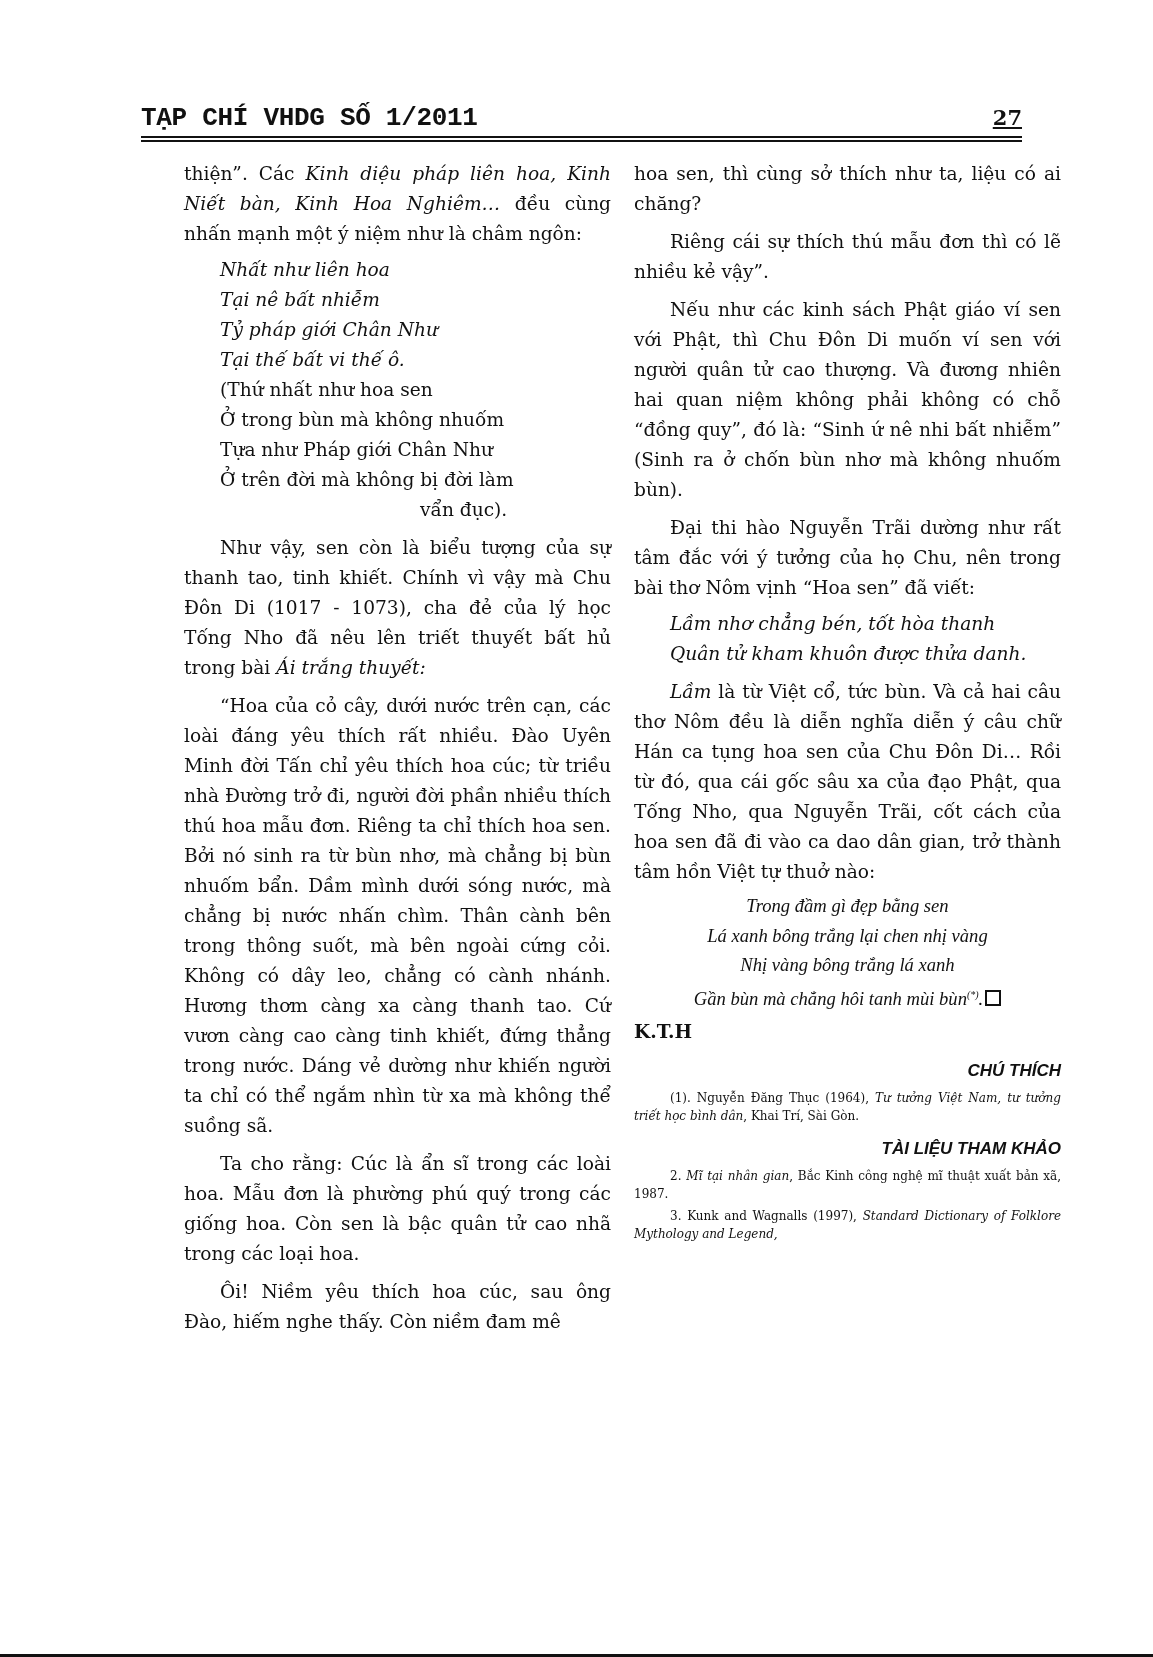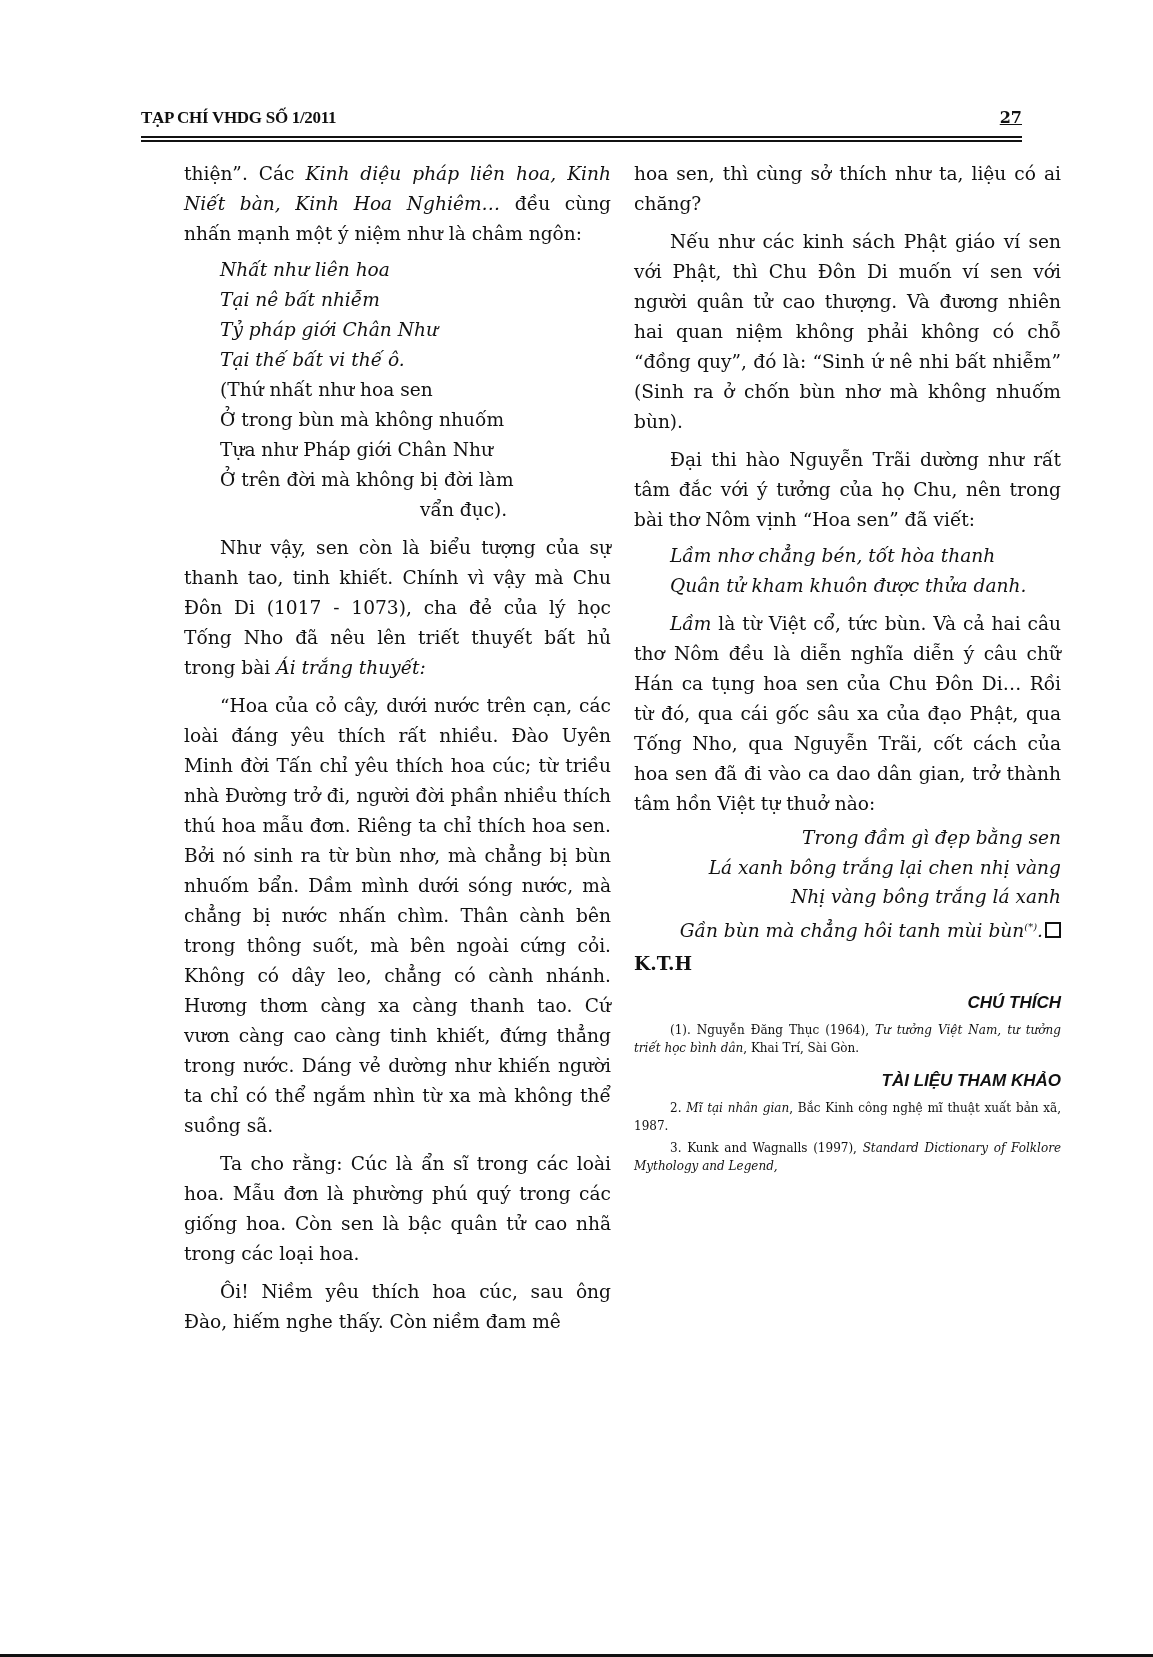--- a/index.html
+++ b/index.html
@@ -1,37 +1,37 @@
 <!DOCTYPE html>
 <html><head>
 <meta charset="utf-8">
 <style>
   html, body { margin: 0; padding: 0; background: #ffffff; }
   body { width: 1153px; height: 1657px; position: relative; overflow: hidden; color: #111; }
 
   #header { position: absolute; left: 141px; top: 104px; width: 881px; height: 40px; }
-  #journal-title { position: absolute; left: 0; top: 0; font-family: Liberation Serif, serif; font-weight: bold; font-size: 17px; letter-spacing: -0.3px; line-height: 28px; }
-  #page-number { position: absolute; right: 0; top: 0; font-family: "DejaVu Serif", serif; font-weight: bold; font-size: 16px; line-height: 28px; text-decoration: underline; }
+  #journal-title { position: absolute; left: 0; top: 0; font-family: Liberation Mono, monospace; font-weight: bold; font-size: 26px; letter-spacing: -0.3px; line-height: 28px; }
+  #page-number { position: absolute; right: 0; top: 0; font-family: "DejaVu Serif", serif; font-weight: bold; font-size: 21px; line-height: 28px; text-decoration: underline; }
   #header-rule { position: absolute; left: 0; right: 0; top: 32px; height: 2px; border-top: 2px solid #111; border-bottom: 1px solid #111; }
   #header-rule::after { content: ""; position: absolute; left: 0; right: 0; top: 3px; height: 1px; background: #111; }
 
   .col { position: absolute; top: 159px; width: 427px; font-family: "DejaVu Serif", serif; font-size: 18.6px; line-height: 30px; margin-left: 39px; }
   #col-left { left: 145px; }
   #col-right { left: 595px; }
 
   p { margin: 0; text-align: justify; }
   p.indent { text-indent: 36px; }
   .gap { margin-top: 8px; }
   .verse { margin: 6px 0 0 36px; }
   .verse div { line-height: 30px; }
   .verse .it { font-style: italic; }
   .verse .tail { padding-left: 200px; }
   .it { font-style: italic; }
 
-  .center-verse { text-align: right; font-style: italic; margin-top: 4px; }
+  .center-verse { text-align: center; font-style: italic; margin-top: 4px; font-family: Liberation Serif, serif; }
   .center-verse div { line-height: 29.5px; }
   .sig { text-align: left; font-weight: bold; margin-top: 4px; }
   .sec-title { text-align: right; font-family: "Liberation Sans", sans-serif; font-weight: bold; font-style: italic; font-size: 17px; margin-top: 10px; line-height: 28px; }
   .ref { font-size: 12px; line-height: 18px; margin-top: 4px; }
   .endbox { display: inline-block; width: 12px; height: 12px; border: 2px solid #111; vertical-align: -1px; margin-left: 2px; }
   sup { font-size: 10px; }
 
   #bottom-rule { position: absolute; left: 0; right: 0; top: 1654px; height: 3px; background: #111; }
 </style>
 </head>
@@ -61,20 +61,21 @@
   <p class="indent gap">
     <span>Như vậy, sen còn là biểu tượng của sự thanh tao, tinh khiết. Chính vì vậy mà Chu Đôn Di (1017 - 1073), cha đẻ của lý học Tống Nho đã nêu lên triết thuyết bất hủ trong bài </span><span class="it">Ái trắng thuyết:</span>
   </p>
   <p class="indent gap">“Hoa của cỏ cây, dưới nước trên cạn, các loài đáng yêu thích rất nhiều. Đào Uyên Minh đời Tấn chỉ yêu thích hoa cúc; từ triều nhà Đường trở đi, người đời phần nhiều thích thú hoa mẫu đơn. Riêng ta chỉ thích hoa sen. Bởi nó sinh ra từ bùn nhơ, mà chẳng bị bùn nhuốm bẩn. Dầm mình dưới sóng nước, mà chẳng bị nước nhấn chìm. Thân cành bên trong thông suốt, mà bên ngoài cứng cỏi. Không có dây leo, chẳng có cành nhánh. Hương thơm càng xa càng thanh tao. Cứ vươn càng cao càng tinh khiết, đứng thẳng trong nước. Dáng vẻ dường như khiến người ta chỉ có thể ngắm nhìn từ xa mà không thể suồng sã.</p>
   <p class="indent gap">Ta cho rằng: Cúc là ẩn sĩ trong các loài hoa. Mẫu đơn là phường phú quý trong các giống hoa. Còn sen là bậc quân tử cao nhã trong các loại hoa.</p>
   <p class="indent gap">Ôi! Niềm yêu thích hoa cúc, sau ông Đào, hiếm nghe thấy. Còn niềm đam mê</p>
 </div>
 
 <div id="col-right" class="col">
   <p>hoa sen, thì cùng sở thích như ta, liệu có ai chăng?</p>
+  <p class="indent gap">Riêng cái sự thích thú mẫu đơn thì có lẽ nhiều kẻ vậy”.</p>
   <p class="indent gap">Nếu như các kinh sách Phật giáo ví sen với Phật, thì Chu Đôn Di muốn ví sen với người quân tử cao thượng. Và đương nhiên hai quan niệm không phải không có chỗ “đồng quy”, đó là: “Sinh ứ nê nhi bất nhiễm” (Sinh ra ở chốn bùn nhơ mà không nhuốm bùn).</p>
   <p class="indent gap">Đại thi hào Nguyễn Trãi dường như rất tâm đắc với ý tưởng của họ Chu, nên trong bài thơ Nôm vịnh “Hoa sen” đã viết:</p>
   <div class="verse">
     <div class="it">Lầm nhơ chẳng bén, tốt hòa thanh</div>
     <div class="it">Quân tử kham khuôn được thửa danh.</div>
   </div>
   <p class="indent gap">
     <span class="it">Lầm</span><span> là từ Việt cổ, tức bùn. Và cả hai câu thơ Nôm đều là diễn nghĩa diễn ý câu chữ Hán ca tụng hoa sen của Chu Đôn Di… Rồi từ đó, qua cái gốc sâu xa của đạo Phật, qua Tống Nho, qua Nguyễn Trãi, cốt cách của hoa sen đã đi vào ca dao dân gian, trở thành tâm hồn Việt tự thuở nào:</span>
   </p>
   <div class="center-verse">

